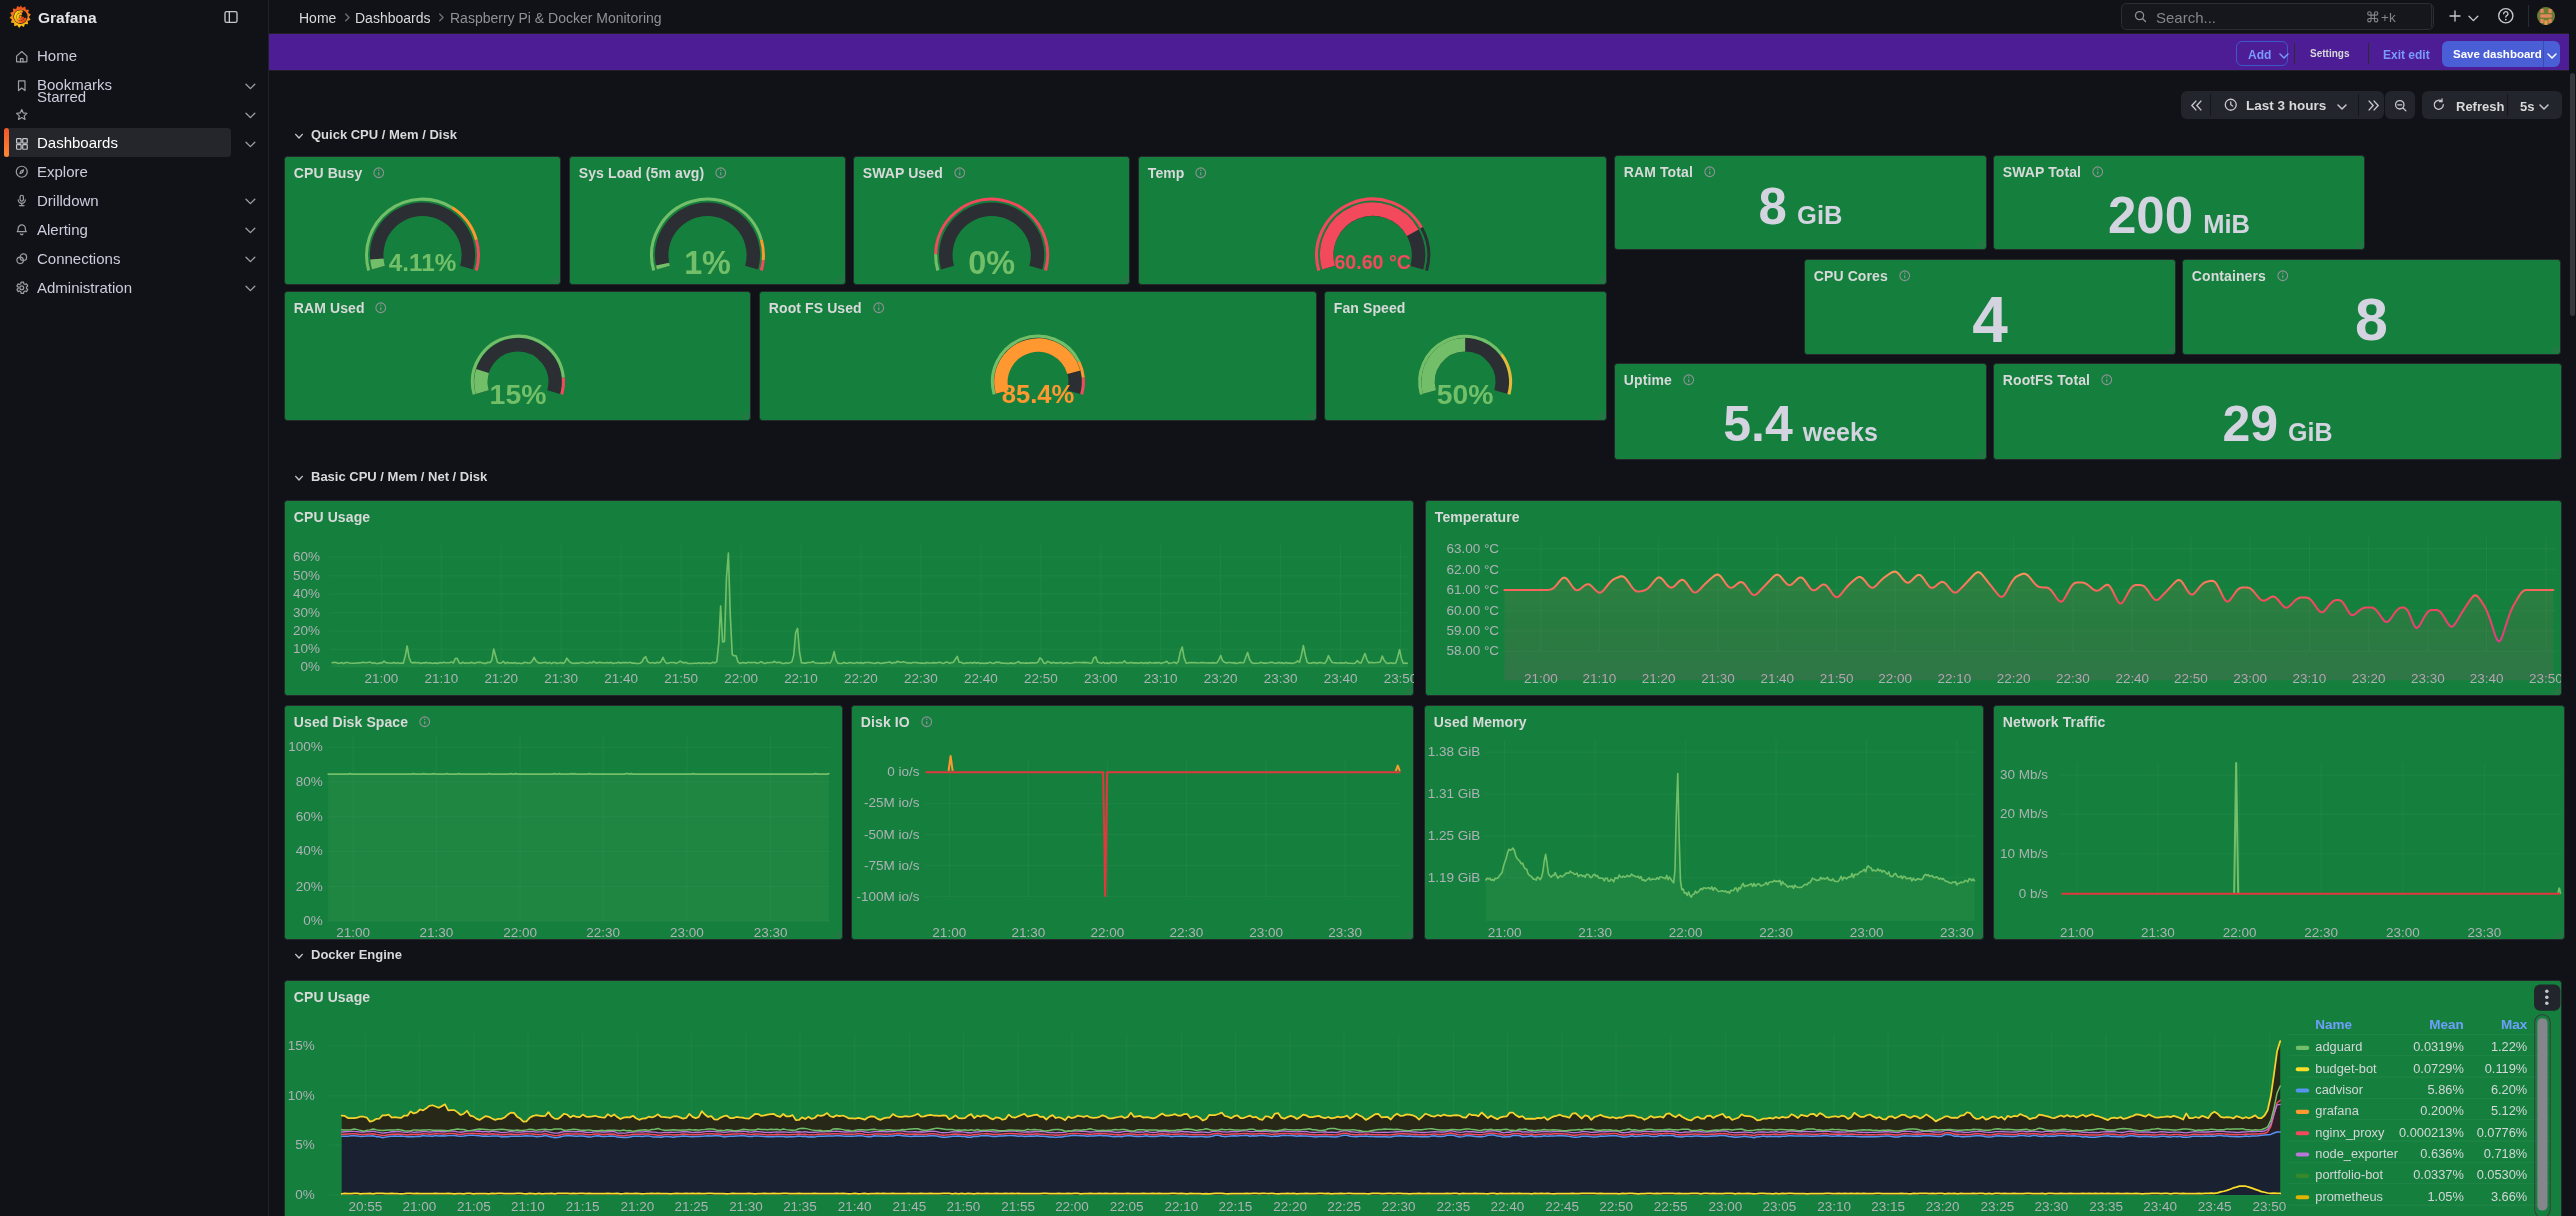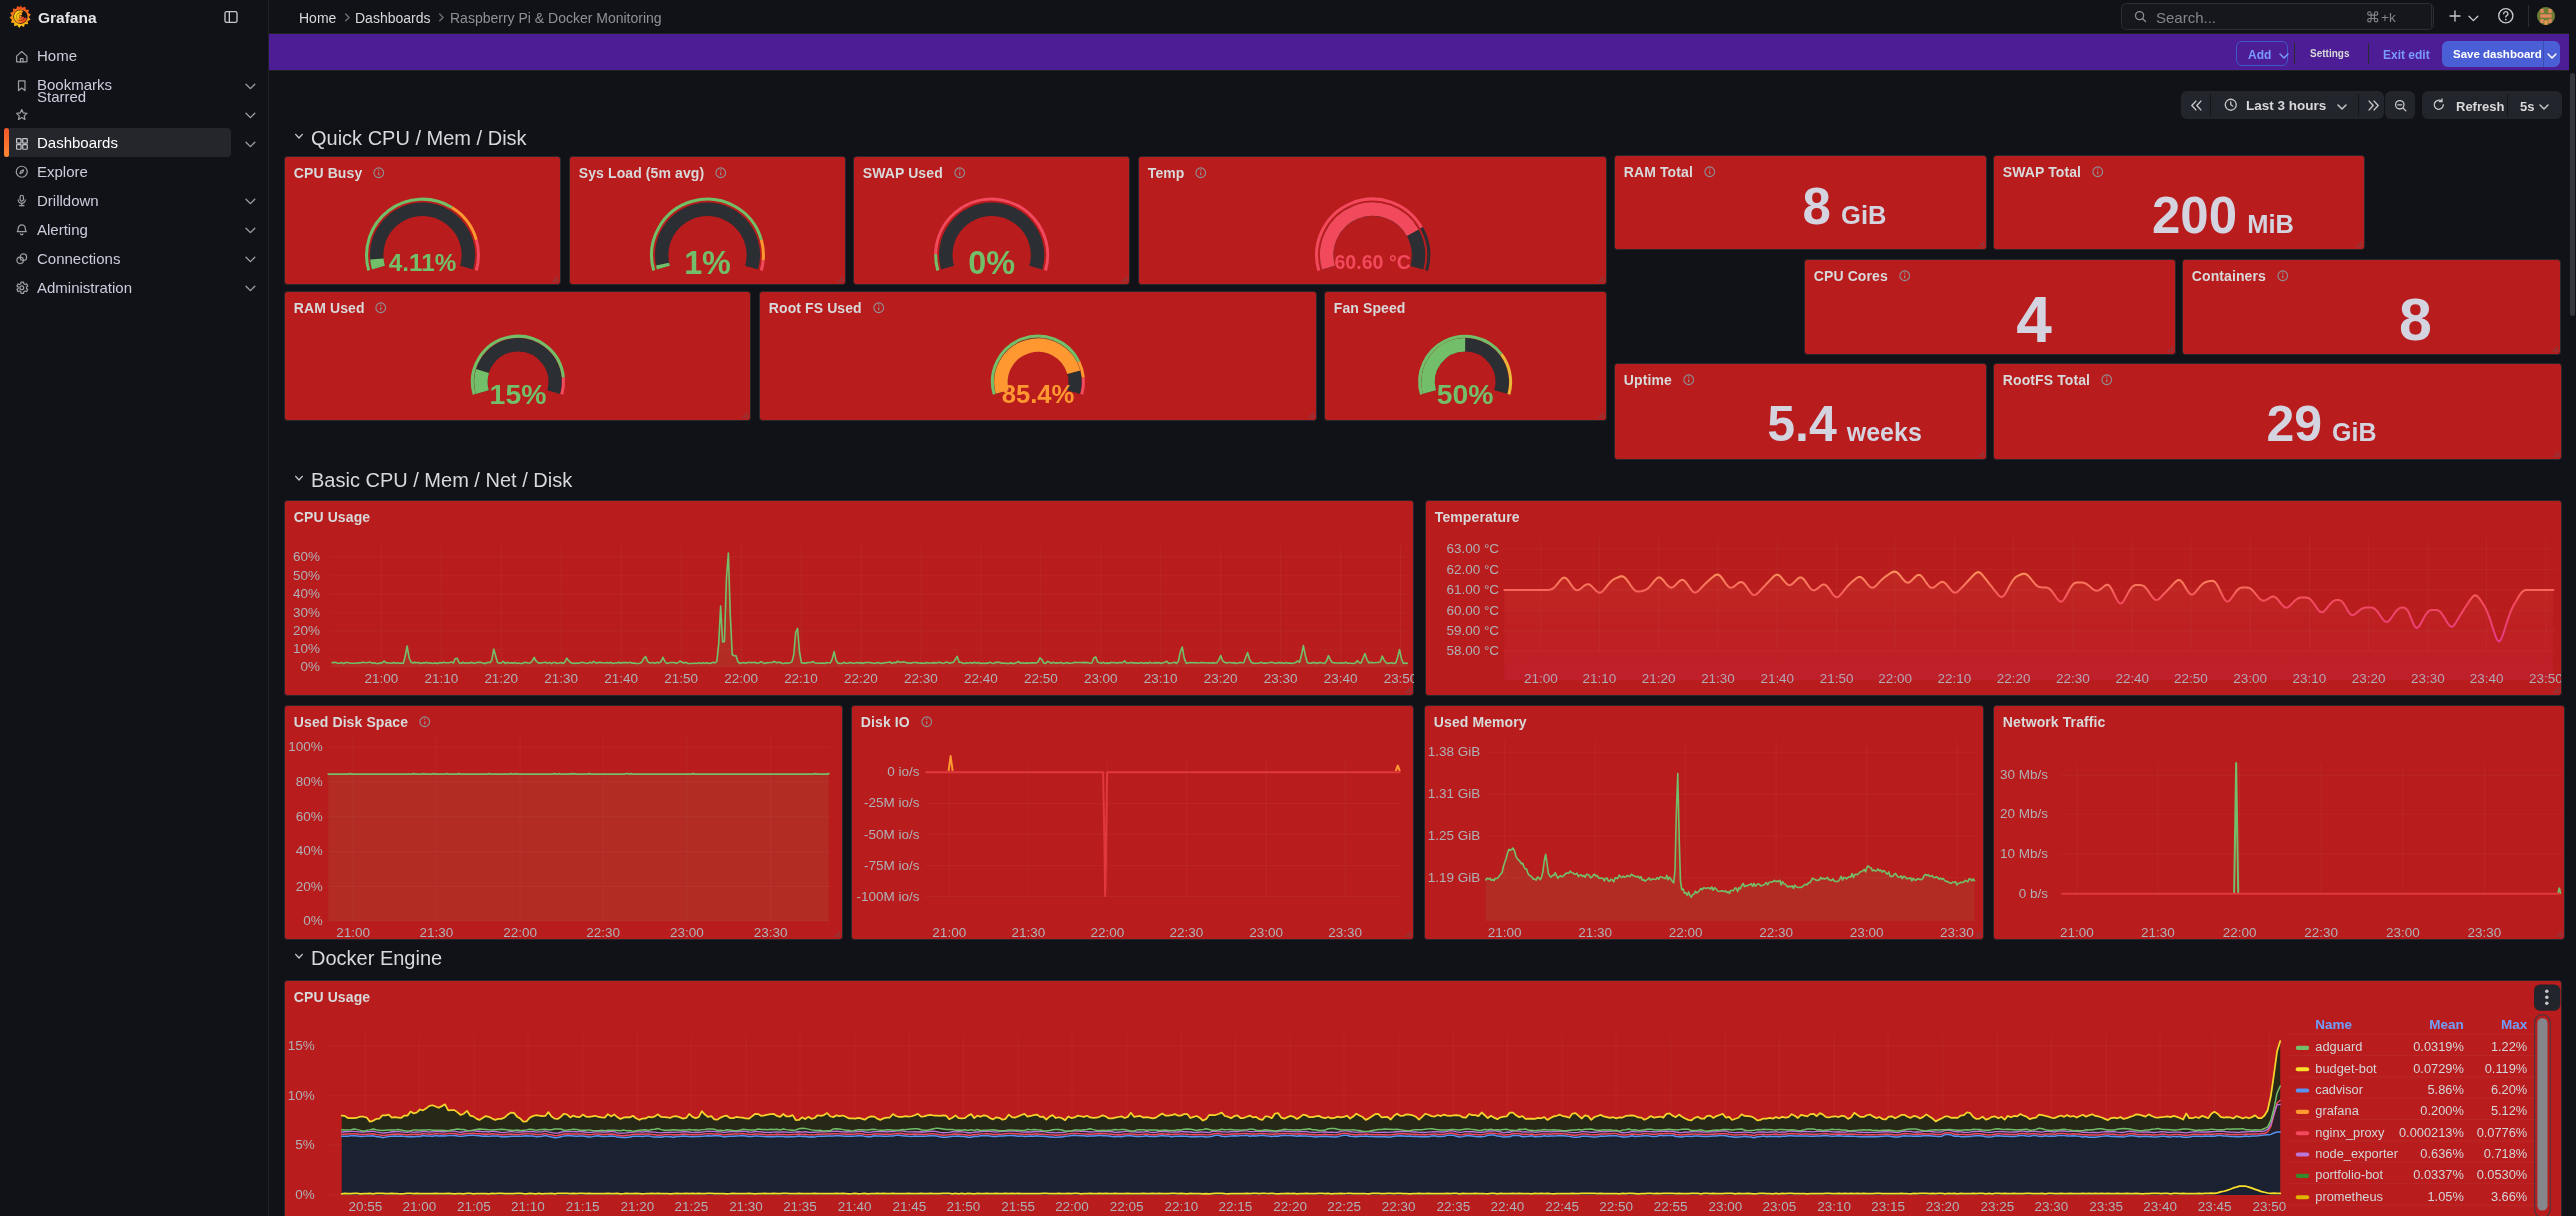--- a/index.html
+++ b/index.html
@@ -2,23 +2,23 @@
 <html style="font-size:10.8px"><head><meta charset="utf-8">
 <style>
 * { margin:0; padding:0; box-sizing:border-box; }
 html,body { width:2576px; height:1216px; background:#111217; overflow:hidden;
   font-family:"Liberation Sans", sans-serif; -webkit-font-smoothing:antialiased; }
 .abs { position:absolute; }
 #sidebar { position:absolute; left:0; top:0; width:269px; height:1216px; background:#111217; border-right:0.7px solid #202226; }
 #topbar { position:absolute; left:269px; top:0; width:2307px; height:34px; background:#111217; border-bottom:0.7px solid #202226; }
 #toolbar { position:absolute; left:269px; top:34px; width:2307px; height:37px; background:#4c1d95; border-bottom:0.7px solid #202226; }
 .navitem { position:absolute; left:37px; font-size:15px; color:#ccccdc; }
-.panel { position:absolute; background:#b91c1c; border:0.7px solid #26282e; border-radius:3.4px;padding-left:44px; }
+.panel { position:absolute; background:#15803d; border:0.7px solid #26282e; border-radius:3.4px; }
 .pt { position:absolute; top:8px; left:8.8px; font-size:14px; font-weight:700; color:#d8d9da; letter-spacing:0.1px; display:flex; align-items:center; gap:10.8px; white-space:nowrap;}
-.rowhead { position:absolute; font-size:20px; font-weight:400; color:#d8d9da; }
+.rowhead { position:absolute; font-size:13px; font-weight:700; color:#d8d9da; }
 .statv { position:absolute; width:100%; text-align:center; color:#d3d4e0; font-weight:700; }
 .statu { font-size:0.5em; font-weight:700; }
 .rsz { position:absolute; right:1.4px; bottom:1.4px; width:8.8px; height:8.8px; opacity:0.55;}
 .bc { font-size:14px; }
 </style></head><body>
 
 <div id="sidebar">
     <svg class="abs" style="left:8.8px;top:4px" width="23" height="26" viewBox="0 0 100 110">
 <defs>
         <linearGradient id="glogo" x1="0" y1="0" x2="0" y2="1">

